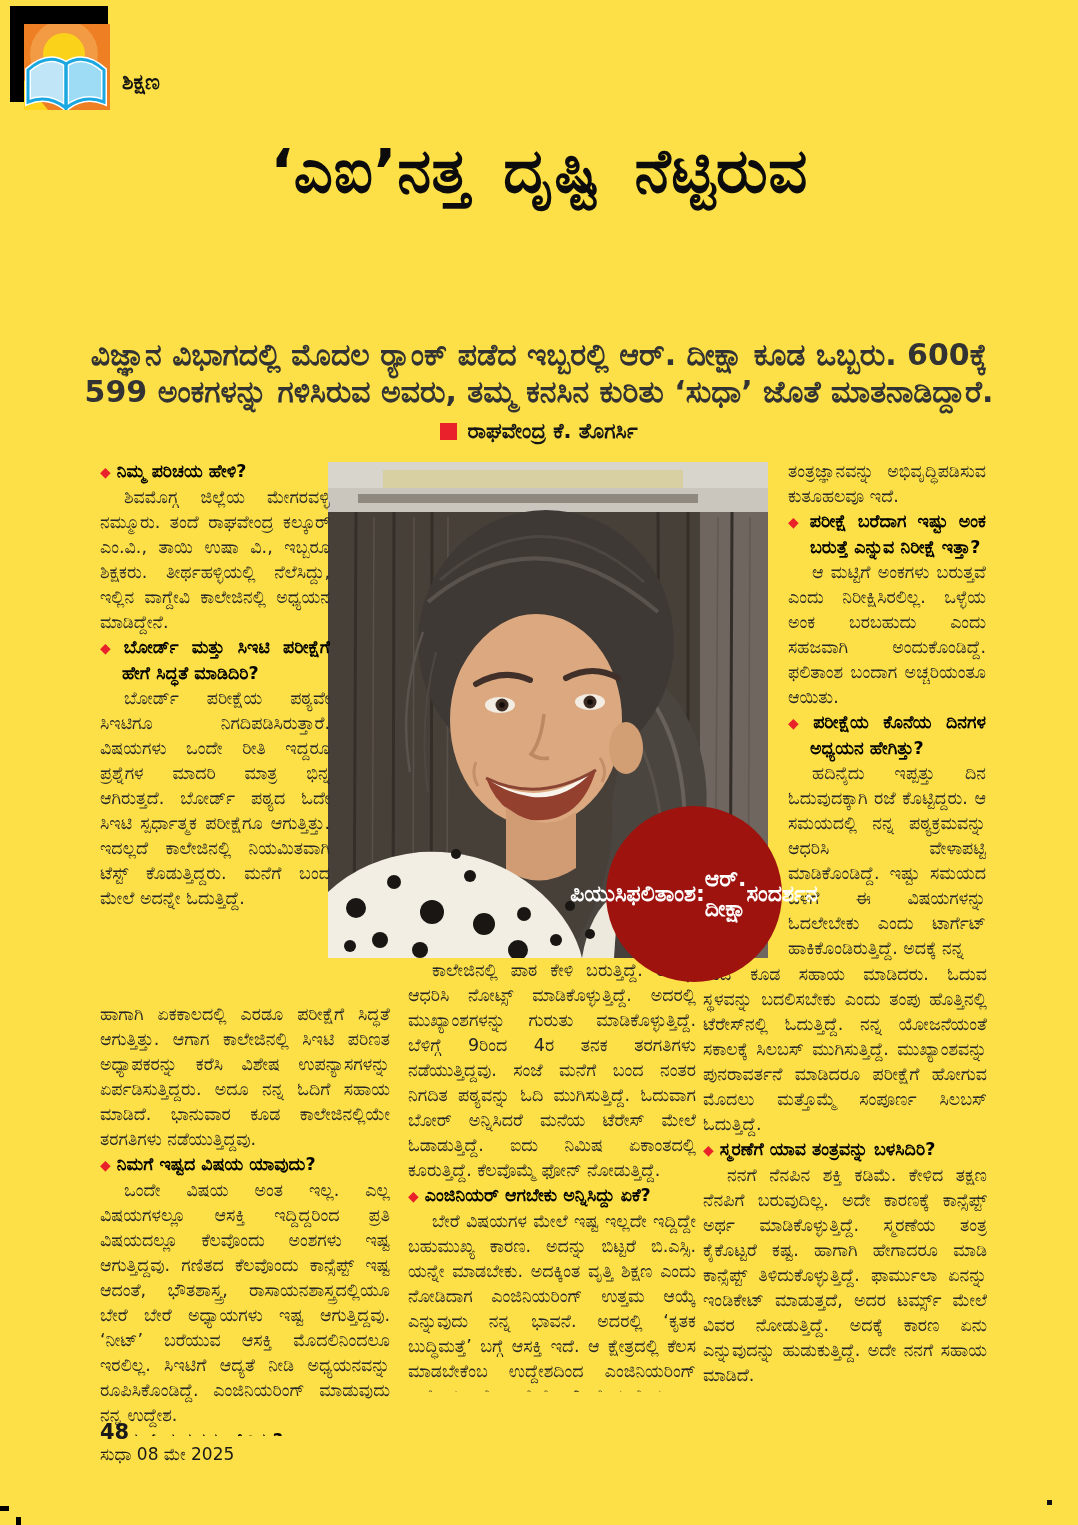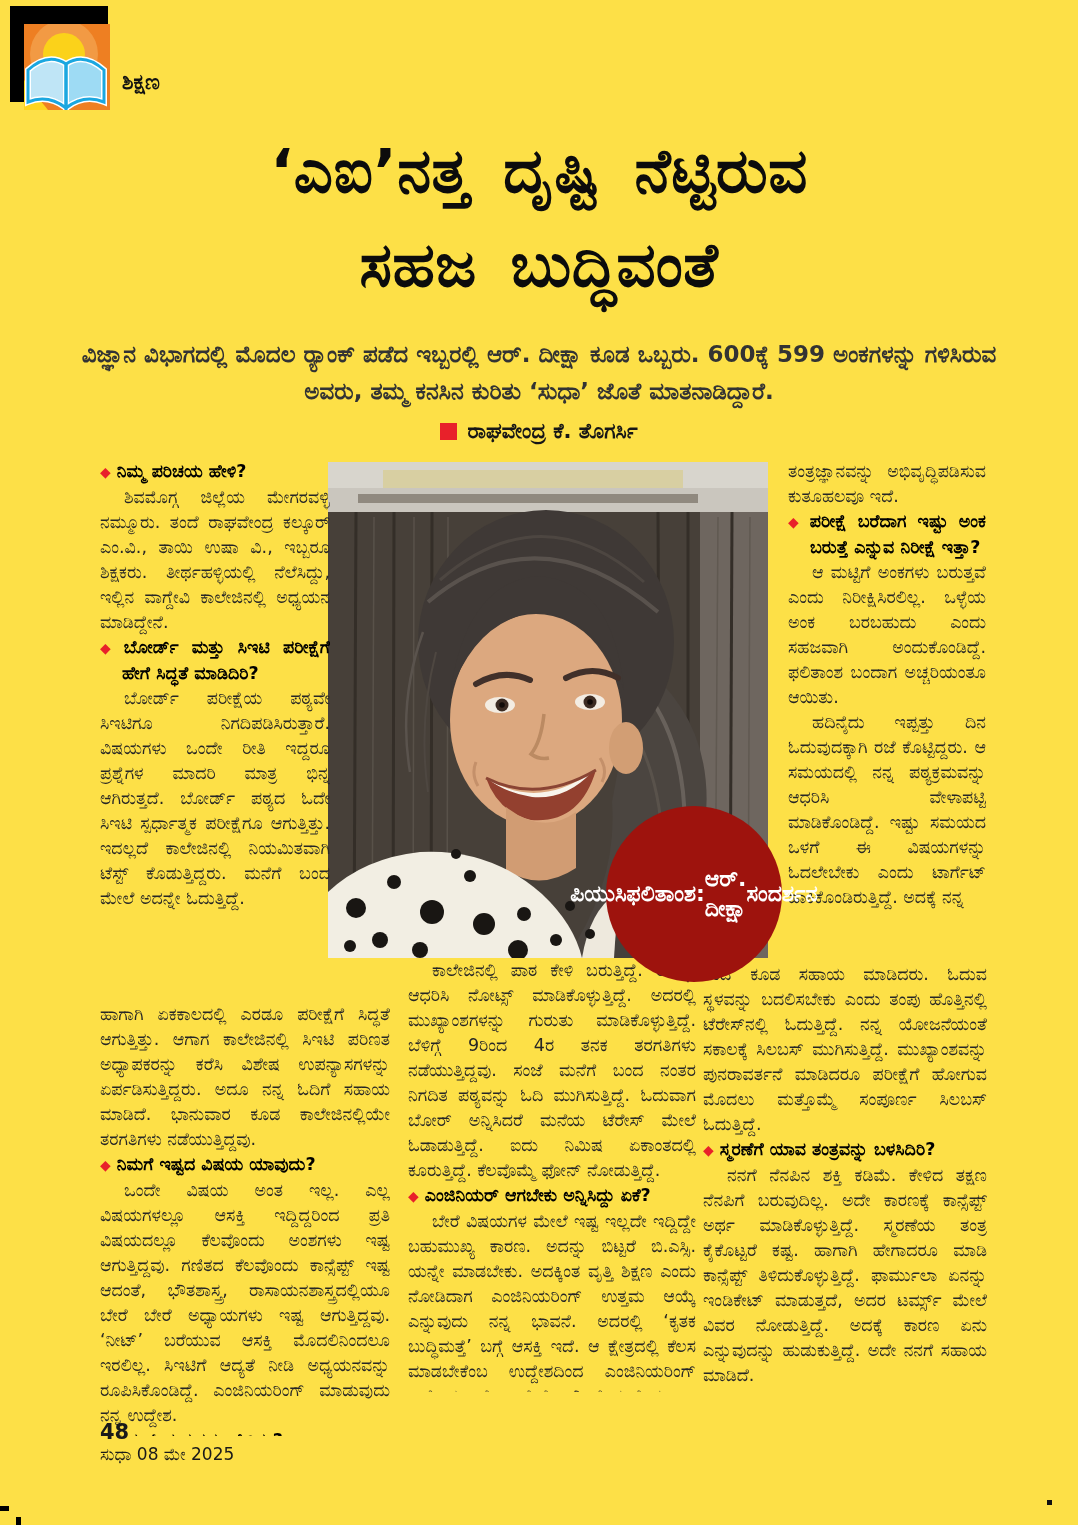--- a/index.html
+++ b/index.html
@@ -8,21 +8,21 @@
 
   
   .logo-black{position:absolute;left:10px;top:6px;width:98px;height:96px;background:#000;}
   .logo-art{position:absolute;left:24px;top:24px;width:86px;height:86px;}
   .section-label{position:absolute;left:122px;top:70px;font-size:21px;font-weight:bold;color:#111;}
 
   
   .headline{position:absolute;left:0;right:0;top:124px;text-align:center;font-weight:bold;
             color:#0c0c0c;font-size:61px;line-height:94px;word-spacing:12px;letter-spacing:.5px;}
   .standfirst{position:absolute;left:70px;top:336px;width:938px;text-align:center;
-              font-size:23px;line-height:37px;font-weight:bold;color:#333;}
+              font-size:30px;line-height:37px;font-weight:bold;color:#333;}
   .byline{position:absolute;left:0;right:0;top:419px;display:flex;align-items:center;
           justify-content:center;font-size:21px;font-weight:bold;color:#161616;}
   .byline .sq{width:17px;height:17px;background:#e8212a;margin-right:10px;flex:0 0 auto;}
 
   
   .photo{position:absolute;left:328px;top:462px;width:440px;height:496px;overflow:hidden;}
   .photo svg{display:block;width:100%;height:100%;}
 
   
   .badge{position:absolute;left:606px;top:806px;width:176px;height:176px;border-radius:50%;
@@ -66,21 +66,20 @@
       <path d="M4,46 Q24,28 42,40 L42,84 Q24,70 4,78 Z" fill="#bfe5f6" stroke="#ffffff" stroke-width="6"></path>
       <path d="M80,46 Q60,28 42,40 L42,84 Q60,70 80,78 Z" fill="#9edbf4" stroke="#ffffff" stroke-width="6"></path>
       <path d="M4,46 Q24,28 42,40 L42,84 Q24,70 4,78 Z" fill="none" stroke="#1ba7e0" stroke-width="3"></path>
       <path d="M80,46 Q60,28 42,40 L42,84 Q60,70 80,78 Z" fill="none" stroke="#1ba7e0" stroke-width="3"></path>
     </svg>
   </div>
   <div class="section-label">ಶಿಕ್ಷಣ</div>
 
   <div class="headline">
     <div>‘ಎಐ’ನತ್ತ ದೃಷ್ಟಿ ನೆಟ್ಟಿರುವ</div>
-    <div>ಸಹಜ ಬುದ್ಧಿವಂತೆ</div>
   </div>
 
   <div class="standfirst">ವಿಜ್ಞಾನ ವಿಭಾಗದಲ್ಲಿ ಮೊದಲ ರ‍್ಯಾಂಕ್ ಪಡೆದ ಇಬ್ಬರಲ್ಲಿ ಆರ್. ದೀಕ್ಷಾ ಕೂಡ ಒಬ್ಬರು. 600ಕ್ಕೆ 599 ಅಂಕಗಳನ್ನು ಗಳಿಸಿರುವ ಅವರು, ತಮ್ಮ ಕನಸಿನ ಕುರಿತು ‘ಸುಧಾ’ ಜೊತೆ ಮಾತನಾಡಿದ್ದಾರೆ.</div>
 
   <div class="byline">
     <span class="sq"></span>
     <span>ರಾಘವೇಂದ್ರ ಕೆ. ತೊಗರ್ಸಿ</span>
   </div>
 
   <div class="photo">
@@ -184,20 +183,21 @@
   <div class="col c2b">
     <p class="a">ಕಾಲೇಜಿನಲ್ಲಿ ಪಾಠ ಕೇಳಿ ಬರುತ್ತಿದ್ದೆ. ಅದನ್ನು ಆಧರಿಸಿ ನೋಟ್ಸ್ ಮಾಡಿಕೊಳ್ಳುತ್ತಿದ್ದೆ. ಅದರಲ್ಲಿ ಮುಖ್ಯಾಂಶಗಳನ್ನು ಗುರುತು ಮಾಡಿಕೊಳ್ಳುತ್ತಿದ್ದೆ. ಬೆಳಿಗ್ಗೆ 9ರಿಂದ 4ರ ತನಕ ತರಗತಿಗಳು ನಡೆಯುತ್ತಿದ್ದವು. ಸಂಜೆ ಮನೆಗೆ ಬಂದ ನಂತರ ನಿಗದಿತ ಪಠ್ಯವನ್ನು ಓದಿ ಮುಗಿಸುತ್ತಿದ್ದೆ. ಓದುವಾಗ ಬೋರ್ ಅನ್ನಿಸಿದರೆ ಮನೆಯ ಟೆರೇಸ್ ಮೇಲೆ ಓಡಾಡುತ್ತಿದ್ದೆ. ಐದು ನಿಮಿಷ ಏಕಾಂತದಲ್ಲಿ ಕೂರುತ್ತಿದ್ದೆ. ಕೆಲವೊಮ್ಮೆ ಫೋನ್ ನೋಡುತ್ತಿದ್ದೆ.</p>
     <p class="q"><span class="dia">◆</span><span>ಎಂಜಿನಿಯರ್ ಆಗಬೇಕು ಅನ್ನಿಸಿದ್ದು ಏಕೆ?</span></p>
     <p class="a">ಬೇರೆ ವಿಷಯಗಳ ಮೇಲೆ ಇಷ್ಟ ಇಲ್ಲದೇ ಇದ್ದಿದ್ದೇ ಬಹುಮುಖ್ಯ ಕಾರಣ. ಅದನ್ನು ಬಿಟ್ಟರೆ ಬಿ.ಎಸ್ಸಿ. ಯನ್ನೇ ಮಾಡಬೇಕು. ಅದಕ್ಕಿಂತ ವೃತ್ತಿ ಶಿಕ್ಷಣ ಎಂದು ನೋಡಿದಾಗ ಎಂಜಿನಿಯರಿಂಗ್ ಉತ್ತಮ ಆಯ್ಕೆ ಎನ್ನುವುದು ನನ್ನ ಭಾವನೆ. ಅದರಲ್ಲಿ ‘ಕೃತಕ ಬುದ್ಧಿಮತ್ತೆ’ ಬಗ್ಗೆ ಆಸಕ್ತಿ ಇದೆ. ಆ ಕ್ಷೇತ್ರದಲ್ಲಿ ಕೆಲಸ ಮಾಡಬೇಕೆಂಬ ಉದ್ದೇಶದಿಂದ ಎಂಜಿನಿಯರಿಂಗ್ ಆಯ್ಕೆ ಮಾಡಿಕೊಂಡಿದ್ದೇನೆ. ಅಲ್ಲಿ ಹೊಸ ಹೊಸ</p>
   </div>
 
   <div class="col c3t">
     <p class="a cont">ತಂತ್ರಜ್ಞಾನವನ್ನು ಅಭಿವೃದ್ಧಿಪಡಿಸುವ ಕುತೂಹಲವೂ ಇದೆ.</p>
     <p class="q"><span class="dia">◆</span><span>ಪರೀಕ್ಷೆ ಬರೆದಾಗ ಇಷ್ಟು ಅಂಕ ಬರುತ್ತೆ ಎನ್ನುವ ನಿರೀಕ್ಷೆ ಇತ್ತಾ?</span></p>
     <p class="a">ಆ ಮಟ್ಟಿಗೆ ಅಂಕಗಳು ಬರುತ್ತವೆ ಎಂದು ನಿರೀಕ್ಷಿಸಿರಲಿಲ್ಲ. ಒಳ್ಳೆಯ ಅಂಕ ಬರಬಹುದು ಎಂದು ಸಹಜವಾಗಿ ಅಂದುಕೊಂಡಿದ್ದೆ. ಫಲಿತಾಂಶ ಬಂದಾಗ ಅಚ್ಚರಿಯಂತೂ ಆಯಿತು.</p>
+    <p class="q"><span class="dia">◆</span><span>ಪರೀಕ್ಷೆಯ ಕೊನೆಯ ದಿನಗಳ ಅಧ್ಯಯನ ಹೇಗಿತ್ತು?</span></p>
     <p class="a">ಹದಿನೈದು ಇಪ್ಪತ್ತು ದಿನ ಓದುವುದಕ್ಕಾಗಿ ರಜೆ ಕೊಟ್ಟಿದ್ದರು. ಆ ಸಮಯದಲ್ಲಿ ನನ್ನ ಪಠ್ಯಕ್ರಮವನ್ನು ಆಧರಿಸಿ ವೇಳಾಪಟ್ಟಿ ಮಾಡಿಕೊಂಡಿದ್ದೆ. ಇಷ್ಟು ಸಮಯದ ಒಳಗೆ ಈ ವಿಷಯಗಳನ್ನು ಓದಲೇಬೇಕು ಎಂದು ಟಾರ್ಗೆಟ್ ಹಾಕಿಕೊಂಡಿರುತ್ತಿದ್ದೆ. ಅದಕ್ಕೆ ನನ್ನ</p>
   </div>
 
   <div class="col c3b">
     <p class="a cont">ತಂದೆ ಕೂಡ ಸಹಾಯ ಮಾಡಿದರು. ಓದುವ ಸ್ಥಳವನ್ನು ಬದಲಿಸಬೇಕು ಎಂದು ತಂಪು ಹೊತ್ತಿನಲ್ಲಿ ಟೆರೇಸ್‌ನಲ್ಲಿ ಓದುತ್ತಿದ್ದೆ. ನನ್ನ ಯೋಜನೆಯಂತೆ ಸಕಾಲಕ್ಕೆ ಸಿಲಬಸ್ ಮುಗಿಸುತ್ತಿದ್ದೆ. ಮುಖ್ಯಾಂಶವನ್ನು ಪುನರಾವರ್ತನೆ ಮಾಡಿದರೂ ಪರೀಕ್ಷೆಗೆ ಹೋಗುವ ಮೊದಲು ಮತ್ತೊಮ್ಮೆ ಸಂಪೂರ್ಣ ಸಿಲಬಸ್ ಓದುತ್ತಿದ್ದೆ.</p>
     <p class="q"><span class="dia">◆</span><span>ಸ್ಮರಣೆಗೆ ಯಾವ ತಂತ್ರವನ್ನು ಬಳಸಿದಿರಿ?</span></p>
     <p class="a">ನನಗೆ ನೆನಪಿನ ಶಕ್ತಿ ಕಡಿಮೆ. ಕೇಳಿದ ತಕ್ಷಣ ನೆನಪಿಗೆ ಬರುವುದಿಲ್ಲ. ಅದೇ ಕಾರಣಕ್ಕೆ ಕಾನ್ಸೆಪ್ಟ್ ಅರ್ಥ ಮಾಡಿಕೊಳ್ಳುತ್ತಿದ್ದೆ. ಸ್ಮರಣೆಯ ತಂತ್ರ ಕೈಕೊಟ್ಟರೆ ಕಷ್ಟ. ಹಾಗಾಗಿ ಹೇಗಾದರೂ ಮಾಡಿ ಕಾನ್ಸೆಪ್ಟ್ ತಿಳಿದುಕೊಳ್ಳುತ್ತಿದ್ದೆ. ಫಾರ್ಮುಲಾ ಏನನ್ನು ಇಂಡಿಕೇಟ್ ಮಾಡುತ್ತದೆ, ಅದರ ಟರ್ಮ್ಸ್ ಮೇಲೆ ವಿವರ ನೋಡುತ್ತಿದ್ದೆ. ಅದಕ್ಕೆ ಕಾರಣ ಏನು ಎನ್ನುವುದನ್ನು ಹುಡುಕುತ್ತಿದ್ದೆ. ಅದೇ ನನಗೆ ಸಹಾಯ ಮಾಡಿದೆ.</p>
 
   </div>
 

